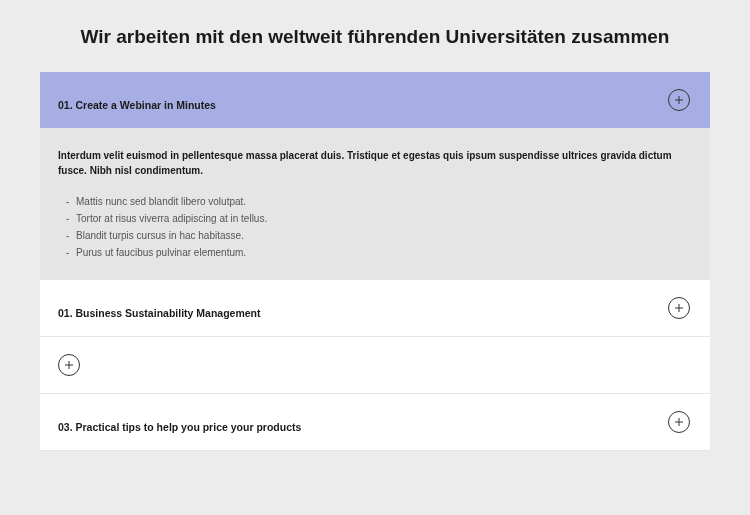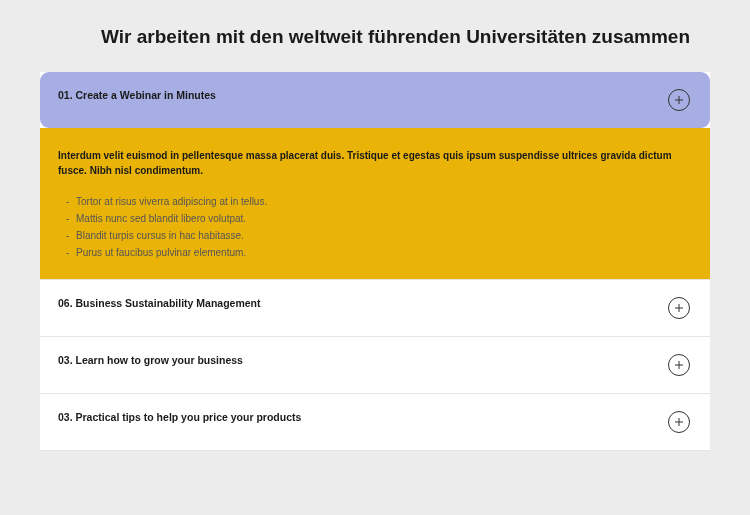--- a/index.html
+++ b/index.html
@@ -7,39 +7,38 @@
     width: 750px;
     height: 515px;
     background: #ececec;
     font-family: -apple-system, BlinkMacSystemFont, "Segoe UI", Arial, sans-serif;
     padding: 24px 40px;
   }
   .page-title {
     font-size: 19px;
     font-weight: 700;
     color: #1a1a1a;
-    text-align: right;
+    text-align: center;
     line-height: 1.35;
     margin-bottom: 22px;
     padding: 0 20px;
   }
   .accordion {
     background: #fff;
   }
   .accordion-item {
     border-bottom: 1px solid #e5e5e5;
   }
   .accordion-header {
     display: flex;
-    align-items: flex-start;
+    align-items: flex-end;
     justify-content: space-between;
     padding: 17px 20px 17px 18px;
     cursor: pointer;
     background: #fff;
-    border-radius: 9px;
   }
   .accordion-header.active {
     background: #a6aee3;
   }
   .accordion-label {
     font-size: 10.5px;
     font-weight: 700;
     color: #1a1a1a;
   }
   .toggle-icon {
@@ -48,21 +47,21 @@
     border: 1px solid #333;
     border-radius: 50%;
     display: flex;
     align-items: center;
     justify-content: center;
     flex-shrink: 0;
   }
   .toggle-icon svg { display: block; }
   .accordion-body {
     padding: 20px 18px 18px 18px;
-    background: #eab308;
+    background: #e5e5e5;
   }
   .body-intro {
     font-size: 10px;
     font-weight: 700;
     color: #1a1a1a;
     line-height: 1.55;
     margin-bottom: 14px;
   }
   .body-list {
     list-style: none;
@@ -95,43 +94,42 @@
       <span class="toggle-icon">
         <svg width="10" height="10" viewBox="0 0 10 10">
             <line x1="5" y1="1" x2="5" y2="9" stroke="#333" stroke-width="1"></line>
             <line x1="1" y1="5" x2="9" y2="5" stroke="#333" stroke-width="1"></line>
           </svg>
       </span>
     </div>
     <div class="accordion-body">
       <p class="body-intro">Interdum velit euismod in pellentesque massa placerat duis. Tristique et egestas quis ipsum suspendisse ultrices gravida dictum fusce. Nibh nisl condimentum.</p>
       <ul class="body-list">
+        <li>Mattis nunc sed blandit libero volutpat.</li>
         <li>Tortor at risus viverra adipiscing at in tellus.</li>
-        <li>Mattis nunc sed blandit libero volutpat.</li>
         <li>Blandit turpis cursus in hac habitasse.</li>
         <li>Purus ut faucibus pulvinar elementum.</li>
       </ul>
     </div>
   </div>
 
   <div class="accordion-item">
     <div class="accordion-header">
-      <span class="accordion-label">06. Business Sustainability Management</span>
+      <span class="accordion-label">01. Business Sustainability Management</span>
       <span class="toggle-icon">
         <svg width="10" height="10" viewBox="0 0 10 10">
             <line x1="5" y1="1" x2="5" y2="9" stroke="#333" stroke-width="1"></line>
             <line x1="1" y1="5" x2="9" y2="5" stroke="#333" stroke-width="1"></line>
           </svg>
       </span>
     </div>
   </div>
 
   <div class="accordion-item">
     <div class="accordion-header">
-      <span class="accordion-label">03. Learn how to grow your business</span>
       <span class="toggle-icon">
         <svg width="10" height="10" viewBox="0 0 10 10">
             <line x1="5" y1="1" x2="5" y2="9" stroke="#333" stroke-width="1"></line>
             <line x1="1" y1="5" x2="9" y2="5" stroke="#333" stroke-width="1"></line>
           </svg>
       </span>
     </div>
   </div>
 
   <div class="accordion-item">

